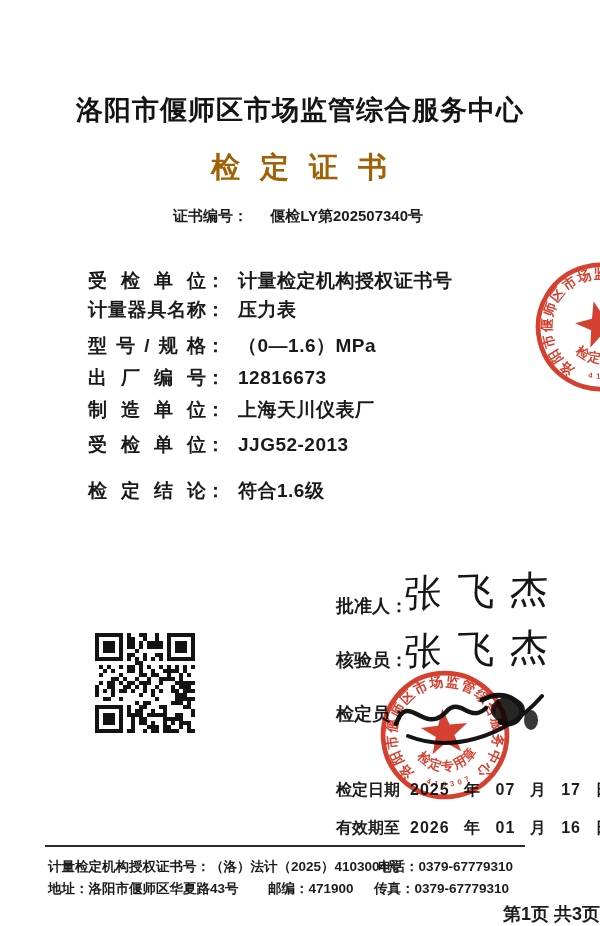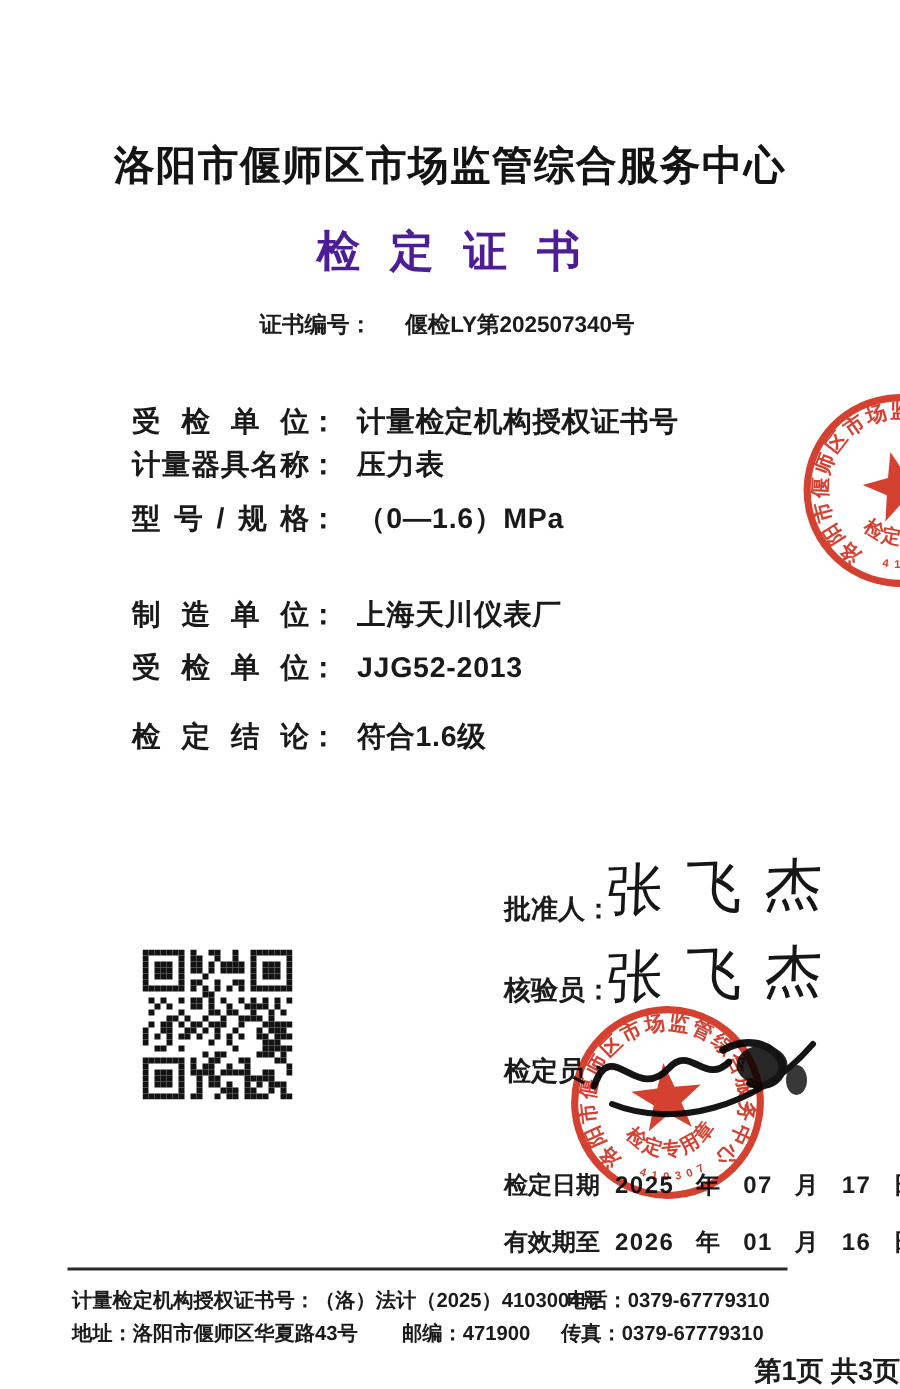--- a/index.html
+++ b/index.html
@@ -2,21 +2,21 @@
 <html><head>
 <meta charset="utf-8">
 <style>
   *{margin:0;padding:0;box-sizing:border-box}
   html,body{background:#ffffff}
   body{font-family:"Liberation Sans","DejaVu Sans",sans-serif;color:#1c1c1c}
   .page{position:relative;width:600px;height:926px;background:#fff;overflow:hidden}
   .abs{position:absolute}
   
   .org-title{top:92px;left:0;width:100%;text-align:center;font-size:27px;font-weight:700;letter-spacing:1px;color:#141414;white-space:nowrap}
-  .doc-title{top:148px;left:0;width:100%;text-align:center;font-size:29px;font-weight:700;letter-spacing:20px;text-indent:18px;color:#4c1d95;white-space:nowrap}
+  .doc-title{top:148px;left:0;width:100%;text-align:center;font-size:29px;font-weight:700;letter-spacing:20px;text-indent:18px;color:#a16207;white-space:nowrap}
   .certno{top:207px;left:173px;font-size:15px;font-weight:700;white-space:nowrap}
   .certno .val{margin-left:18px;font-weight:600}
   
   .frow{position:absolute;left:88px;font-size:19px;font-weight:700;color:#1a1a1a;white-space:nowrap}
   .flabel{display:inline-block;width:118px;text-align:justify;text-align-last:justify}
   .fcolon{display:inline-block;width:16px}
   .fvalue{margin-left:16px;font-weight:600;letter-spacing:.5px}
   .r0{top:268px}.r1{top:297px}.r2{top:333px}.r3{top:365px}.r4{top:397px}.r5{top:432px}.r6{top:478px}
   
   .qr{left:95px;top:633px;width:100px;height:100px}
@@ -58,20 +58,23 @@
   </div>
 
   <div class="frow r0">
     <span class="flabel">受检单位</span><span class="fcolon">：</span><span class="fvalue">计量检定机构授权证书号</span>
   </div>
   <div class="frow r1">
     <span class="flabel">计量器具名称</span><span class="fcolon">：</span><span class="fvalue">压力表</span>
   </div>
   <div class="frow r2">
     <span class="flabel">型号/规格</span><span class="fcolon">：</span><span class="fvalue">（0—1.6）MPa</span>
+  </div>
+  <div class="frow r3">
+    <span class="flabel">出厂编号</span><span class="fcolon">：</span><span class="fvalue">12816673</span>
   </div>
   <div class="frow r4">
     <span class="flabel">制造单位</span><span class="fcolon">：</span><span class="fvalue">上海天川仪表厂</span>
   </div>
   <div class="frow r5">
     <span class="flabel">受检单位</span><span class="fcolon">：</span><span class="fvalue">JJG52-2013</span>
   </div>
   <div class="frow r6">
     <span class="flabel">检定结论</span><span class="fcolon">：</span><span class="fvalue">符合1.6级</span>
   </div>

